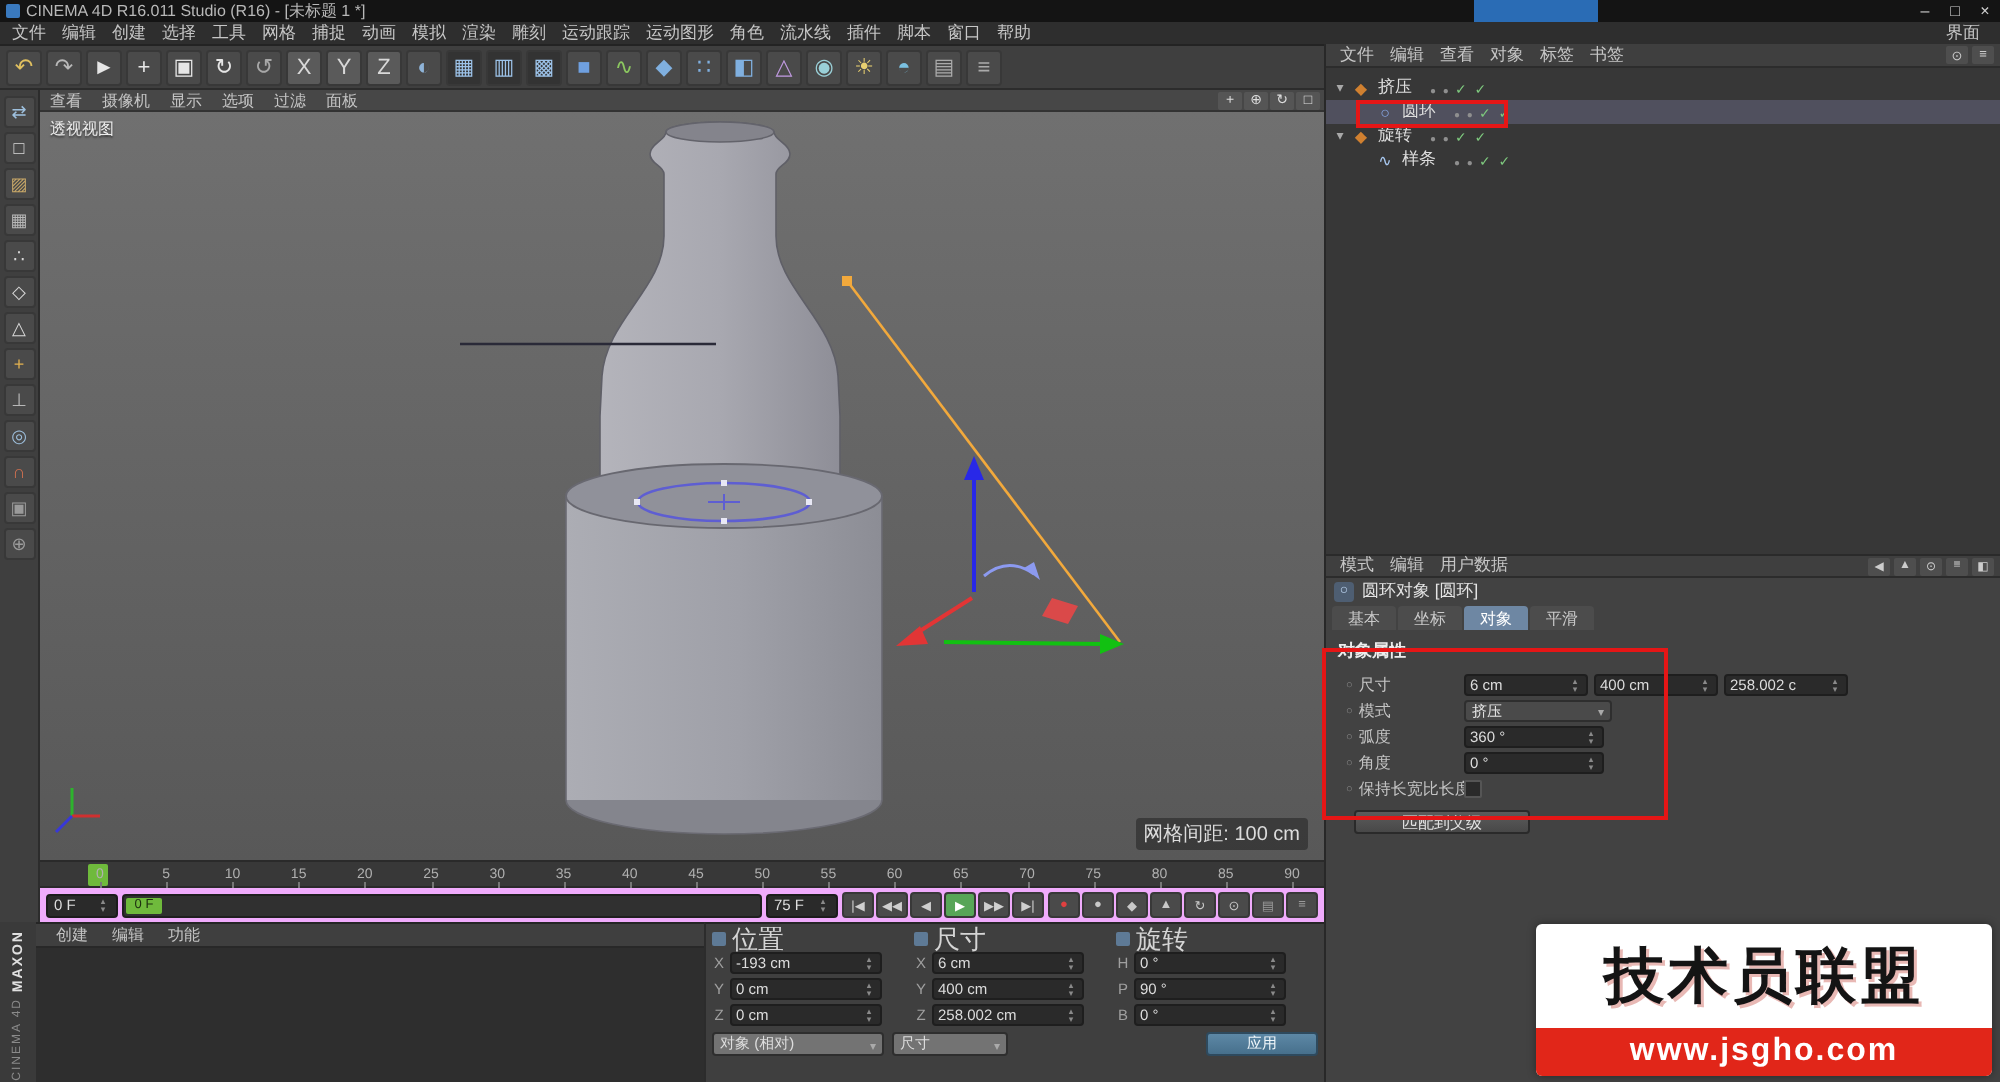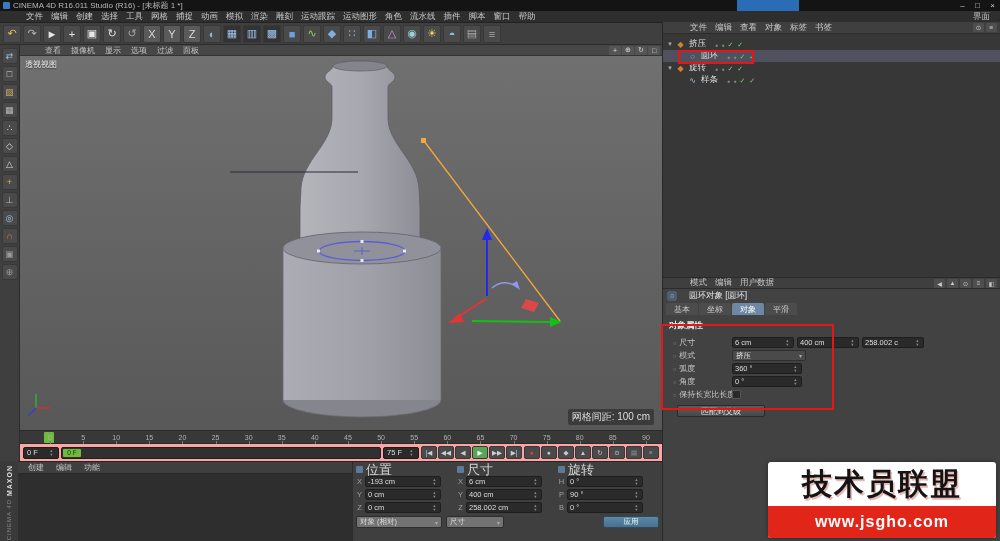--- a/index.html
+++ b/index.html
@@ -12,21 +12,21 @@
             display:flex;align-items:center;font-size:8px;color:#b8b8b8;}
   .app-icon{width:7px;height:7px;background:#3a7abf;margin:0 3px;border-radius:1px;flex:none;}
   .tb-blue{position:absolute;left:737px;top:0;width:62px;height:11px;background:#2a6cb5;}
   .win-btns{margin-left:auto;display:flex;height:100%;}
   .win-btn{width:15px;text-align:center;font-size:8px;line-height:11px;color:#cfcfcf;cursor:default;}
 
   
   .menubar{position:absolute;left:0;top:11px;width:100%;height:12px;background:#2e2e2e;
            display:flex;align-items:center;font-size:8.5px;color:#c6c6c6;padding:0 2px;
            border-bottom:1px solid #232323;}
-  .menu-items{display:flex;margin-left:20px;}
+  .menu-items{display:flex;}
   .menu-item{padding:0 4px;white-space:nowrap;cursor:default;}
   .menu-right{margin-left:auto;padding-right:8px;}
 
   
   .toolbar{position:absolute;left:0;top:23px;width:662px;height:22px;background:#3f3f3f;
            border-bottom:1px solid #2c2c2c;display:flex;align-items:center;padding-left:2px;}
   .tool-icon{width:18px;height:18px;margin:0 1px;background:#4a4a4a;border-radius:2px;
              display:flex;align-items:center;justify-content:center;font-size:11px;color:#cfcfcf;
              border:1px solid #383838;cursor:default;flex:none;}
 
@@ -52,21 +52,21 @@
 
   
   .ruler{position:relative;height:13px;background:#383838;border-top:1px solid #2a2a2a;
          display:flex;justify-content:space-between;align-items:center;
          padding:0 12px 0 26px;font-size:7px;color:#b0b0b0;}
   .tick{position:relative;min-width:8px;text-align:center;}
   .tick::after{content:"";position:absolute;left:50%;bottom:-3px;width:1px;height:3px;background:#777;}
   .playhead{position:absolute;left:24px;top:1px;width:10px;height:11px;background:#6fba3c;border-radius:1px;}
 
   
-  .transport{height:18px;background:#fca5a5;border-top:1px solid #2a2a2a;
+  .transport{height:18px;background:#f0abfc;border-top:1px solid #2a2a2a;
              display:flex;align-items:center;gap:2px;padding:0 3px;}
   .frame-field{width:36px;height:12px;background:#2a2a2a;border:1px solid #1c1c1c;border-radius:2px;
                font-size:7.5px;color:#ddd;display:flex;align-items:center;padding:0 3px;flex:none;}
   .tl-slider{flex:1;height:12px;background:#303030;border:1px solid #1f1f1f;border-radius:2px;position:relative;}
   .tl-marker{position:absolute;left:1px;top:1px;width:18px;height:8px;background:#6fba3c;border-radius:1px;
              font-size:6.5px;color:#1c2e10;display:flex;align-items:center;justify-content:center;}
   .t-btns{display:flex;gap:1px;}
   .t-btn{min-width:16px;height:13px;padding:0 1px;background:#4a4a4a;border:1px solid #383838;border-radius:2px;
          font-size:6.5px;color:#cfcfcf;display:flex;align-items:center;justify-content:center;cursor:default;flex:none;}
 
@@ -119,21 +119,21 @@
   .obj-name{padding:0 3px;white-space:nowrap;}
   .om-state{margin-left:6px;display:flex;align-items:center;gap:2px;}
   .om-dots::before{content:"● ●";font-size:5px;color:#8f8f8f;letter-spacing:1px;}
   .om-checks::before{content:"✓ ✓";font-size:7px;color:#7ec97e;letter-spacing:1px;}
 
   .am-header{height:12px;background:#3f3f3f;border-top:1px solid #2a2a2a;border-bottom:1px solid #2c2c2c;
              display:flex;align-items:center;font-size:8.5px;color:#c6c6c6;padding:0 3px;}
   .am-hicons{margin-left:auto;display:flex;gap:2px;}
   .am-hicon{width:11px;height:9px;background:#4e4e4e;border-radius:1px;font-size:6px;color:#ccc;
             display:flex;align-items:center;justify-content:center;}
-  .am-title-row{height:13px;display:flex;align-items:center;gap:12px;font-size:8.5px;color:#e4e4e4;padding-left:4px;background:#424242;}
+  .am-title-row{height:13px;display:flex;align-items:center;gap:4px;font-size:8.5px;color:#e4e4e4;padding-left:4px;background:#424242;}
   .am-obj-icon{width:10px;height:10px;background:#4e5songs;background:#4e5e72;border-radius:2px;color:#bcd4f0;
                font-size:7px;display:flex;align-items:center;justify-content:center;flex:none;}
   .am-tabs{height:13px;display:flex;gap:1px;padding:1px 3px 0 3px;background:#424242;}
   .am-tab{padding:0 8px;background:#4c4c4c;font-size:8px;color:#cacaca;display:flex;align-items:center;
           border-radius:2px 2px 0 0;cursor:default;}
   .am-tab.active{background:#6e87a3;color:#fff;}
   .am-body{position:relative;height:226px;background:#424242;padding-top:2px;}
   .am-section{font-size:8.5px;font-weight:bold;color:#ececec;padding:3px 6px 4px 6px;}
   .am-row{height:13px;display:flex;align-items:center;font-size:8px;color:#c4c4c4;padding-left:10px;gap:3px;}
   .am-label{width:56px;flex:none;display:flex;align-items:center;white-space:nowrap;}
@@ -154,21 +154,21 @@
   
   .anno{position:absolute;border:2px solid #e51616;pointer-events:none;}
   .anno-obj{left:678px;top:50px;width:76px;height:14px;}
   .anno-attr{left:661px;top:324px;width:173px;height:86px;}
 
   
   .watermark{position:absolute;left:768px;top:462px;width:228px;height:76px;background:#ffffff;
              border-radius:3px;overflow:hidden;display:flex;flex-direction:column;box-shadow:0 0 4px rgba(0,0,0,.4);}
   .wm-title{flex:1;display:flex;align-items:center;justify-content:center;font-size:30px;font-weight:bold;
             color:#141414;letter-spacing:2px;text-shadow:1.5px 1.5px 0 #e8b8b4;}
-  .wm-url{height:32px;background:#e12619;color:#fff;font-weight:bold;font-size:16px;
+  .wm-url{height:24px;background:#e12619;color:#fff;font-weight:bold;font-size:16px;
           display:flex;align-items:center;justify-content:center;letter-spacing:1px;}
 </style>
 </head>
 <body>
 
 <div class="root">
 
   <div class="titlebar">
     <span class="app-icon"></span>
     <span class="title">CINEMA 4D R16.011 Studio (R16) - [未标题 1 *]</span>

